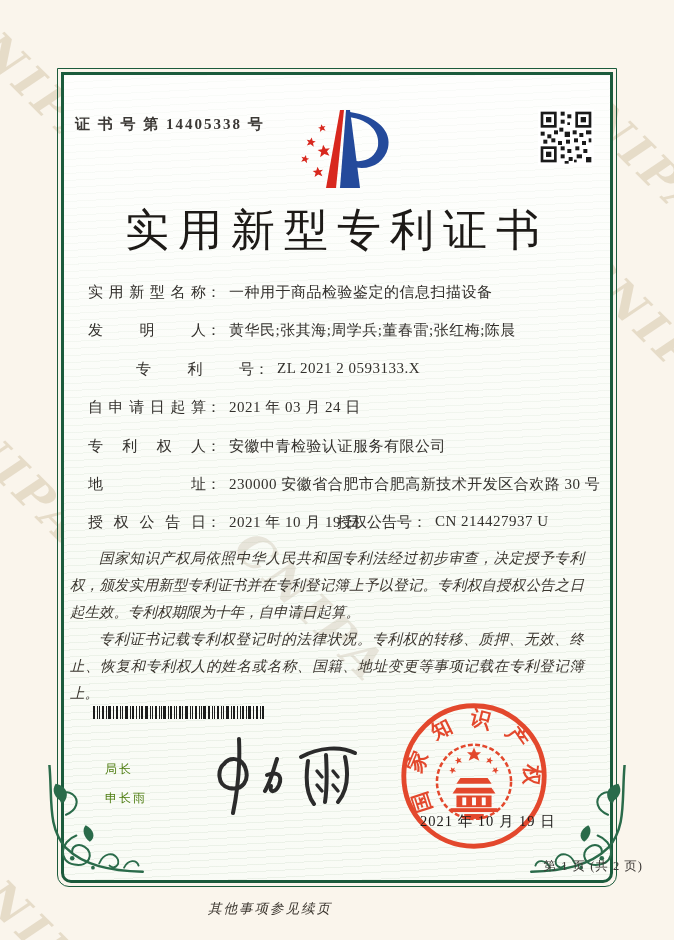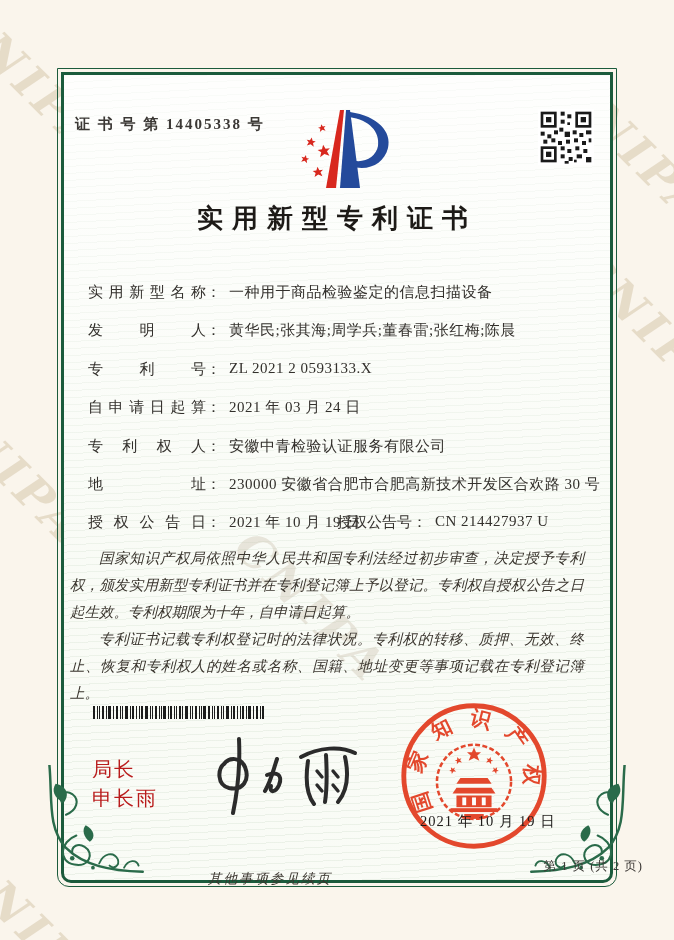--- a/index.html
+++ b/index.html
@@ -32,50 +32,50 @@
       repeating-linear-gradient(177deg,
         rgba(148,178,144,.16) 0px, rgba(148,178,144,.16) 1px,
         rgba(255,255,255,0) 1px, rgba(255,255,255,0) 7px),
       #fcfdf9;
   }
   .cert-no{
     left:75px;top:115px;font-size:15px;letter-spacing:2px;color:#3b3835;font-weight:bold;
   }
   .cert-title{
     left:0;top:201px;width:674px;text-align:center;
-    font-size:26px;font-weight:bold;letter-spacing:9px;color:#1d1a17;
+    font-size:44px;font-weight:normal;letter-spacing:9px;color:#1d1a17;
   }
   .field-row{
     position:absolute;left:88px;width:520px;height:22px;
     font-size:15px;color:#33302c;white-space:nowrap;
   }
   .lbl{
     display:inline-block;width:118px;
     text-align:justify;text-align-last:justify;
     vertical-align:top;
   }
   .lbl5{display:inline-block;vertical-align:top;}
   .colon{display:inline-block;vertical-align:top;}
   .val{display:inline-block;margin-left:8px;vertical-align:top;letter-spacing:.5px;}
   .grant-no-pair{position:absolute;left:249px;top:0;white-space:nowrap;}
   .paras{
     left:70px;top:545px;width:514px;
     font-size:14.5px;line-height:27px;text-align:justify;
     font-style:italic;color:#3a352e;
   }
   .paras p{margin:0;text-indent:2em;}
-  .officer{left:92px;top:755px;font-size:20px;line-height:29px;color:#b91c1c;letter-spacing:2px;}
+  .officer{left:105px;top:755px;font-size:12px;line-height:29px;color:#4d7c0f;letter-spacing:2px;}
   .seal-date{
     left:420px;top:812px;font-size:14.5px;letter-spacing:1px;color:#1e1c1a;z-index:6;
   }
   .page-indicator{
     left:0;top:858px;width:643px;text-align:right;font-size:12.5px;letter-spacing:1px;color:#3b3835;
   }
   .continuation{
-    left:0;top:870px;width:540px;text-align:center;font-size:13.5px;
+    left:0;top:900px;width:540px;text-align:center;font-size:13.5px;
     font-style:italic;letter-spacing:2px;color:#3a352e;
   }
   svg{display:block;}
 </style>
 </head>
 <body>
 
 <div class="wm" style="left:-22px;top:-8px;">CNIPA</div>
 <div class="wm" style="left:585px;top:62px;">CNIPA</div>
 <div class="wm" style="left:600px;top:238px;">CNIPA</div>
@@ -184,21 +184,21 @@
 </svg>
 
 <div class="abs cert-title">实用新型专利证书</div>
 
 <div class="field-row" style="top:283px;">
   <span class="lbl">实用新型名称</span><span class="colon">：</span><span class="val">一种用于商品检验鉴定的信息扫描设备</span>
 </div>
 <div class="field-row" style="top:321px;">
   <span class="lbl">发明人</span><span class="colon">：</span><span class="val">黄华民;张其海;周学兵;董春雷;张红梅;陈晨</span>
 </div>
-<div class="field-row" style="top:360px;">
+<div class="field-row" style="top:360px;margin-left:48px;">
   <span class="lbl">专利号</span><span class="colon">：</span><span class="val">ZL 2021 2 0593133.X</span>
 </div>
 <div class="field-row" style="top:398px;">
   <span class="lbl">自申请日起算</span><span class="colon">：</span><span class="val">2021 年 03 月 24 日</span>
 </div>
 <div class="field-row" style="top:437px;">
   <span class="lbl">专利权人</span><span class="colon">：</span><span class="val">安徽中青检验认证服务有限公司</span>
 </div>
 <div class="field-row" style="top:475px;">
   <span class="lbl">地址</span><span class="colon">：</span><span class="val">230000 安徽省合肥市合肥高新技术开发区合欢路 30 号</span>

